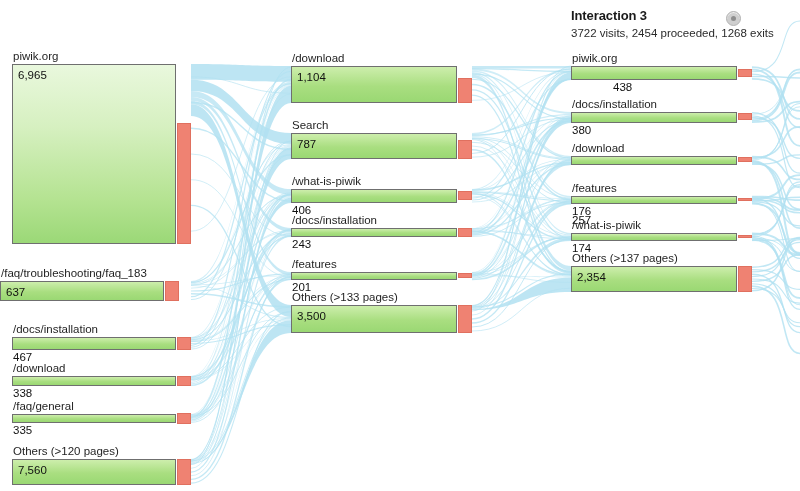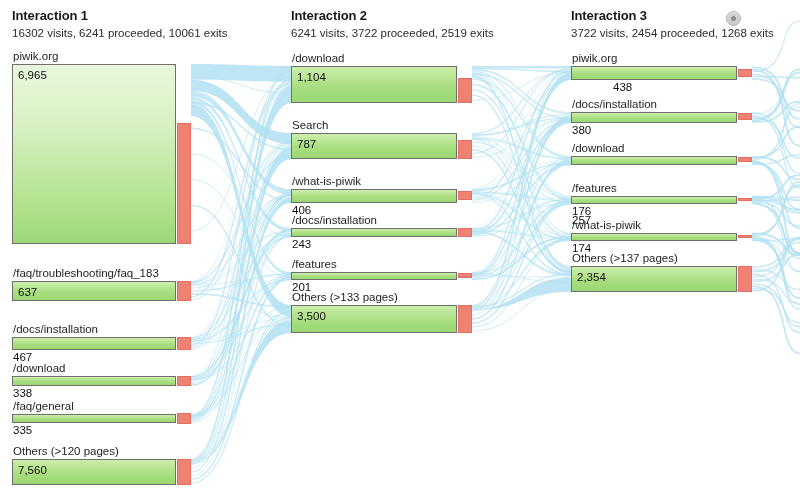--- a/index.html
+++ b/index.html
@@ -268,45 +268,37 @@
       <path d="M472,279.42857142857144 C521.5,279.42857142857144 521.5,236.64705658128813 571,236.64705658128813" fill="none" stroke="#b1e1f1" stroke-width="1.48" stroke-opacity="0.75"></path>
       <path d="M472,307 C521.5,307 521.5,273.8605556524641 571,273.8605556524641" fill="none" stroke="#b1e1f1" stroke-width="1.14" stroke-opacity="0.75"></path>
       <path d="M472,311 C521.5,311 521.5,66.07608985904422 571,66.07608985904422" fill="none" stroke="#b1e1f1" stroke-width="0.92" stroke-opacity="0.75"></path>
       <path d="M472,315 C521.5,315 521.5,115.91607284728255 571,115.91607284728255" fill="none" stroke="#b1e1f1" stroke-width="0.74" stroke-opacity="0.75"></path>
       <path d="M472,319 C521.5,319 521.5,160.05594662020727 571,160.05594662020727" fill="none" stroke="#b1e1f1" stroke-width="1.42" stroke-opacity="0.75"></path>
       <path d="M472,323 C521.5,323 521.5,203.697478297957 571,203.697478297957" fill="none" stroke="#b1e1f1" stroke-width="1.36" stroke-opacity="0.75"></path>
       <path d="M472,327 C521.5,327 521.5,239.41359615624583 571,239.41359615624583" fill="none" stroke="#b1e1f1" stroke-width="0.97" stroke-opacity="0.75"></path>
       <path d="M472,331 C521.5,331 521.5,288.21843029103167 571,288.21843029103167" fill="none" stroke="#b1e1f1" stroke-width="0.79" stroke-opacity="0.75"></path>
     </svg>
 
-  <div class="col-head" style="left:12px;top:8px;">
-    <div class="col-title">Interaction 1</div>
-    <div class="col-sub">16302 visits, 6241 proceeded, 10061 exits</div>
-  </div>
-  <div class="col-head" style="left:291px;top:8px;">
-    <div class="col-title">Interaction 2</div>
-    <div class="col-sub">6241 visits, 3722 proceeded, 2519 exits</div>
-  </div>
   <div class="col-head" style="left:571px;top:8px;">
     <div class="col-title">Interaction 3</div>
     <div class="col-sub">3722 visits, 2454 proceeded, 1268 exits</div>
   </div>
 
   <div class="gear-btn" id="gear" style="left: 726px; top: 11px;">
     <span class="dot"></span>
   </div>
 
   <div id="nodes-layer">
       <div class="node" style="left: 12px; top: 64px; width: 178px; height: 180px;">
         <div class="node-label" style="top: -14px;">piwik.org</div>
         <div class="node-bar" style="width: 164px; height: 180px;"></div>
         <div class="exit-bar" style="left: 165px; top: 59px; width: 14px; height: 121px;"></div>
         <div class="node-value inside">6,965</div>
       </div>
-      <div class="node" style="left: 12px; top: 281px; width: 196px; height: 20px;">
+      <div class="node" style="left: 0; top: 281px; width: 196px; height: 20px;">
         <div class="node-label" style="top: -14px;">/faq/troubleshooting/faq_183</div>
         <div class="node-bar flat" style="width: 164px; height: 20px;"></div>
         <div class="exit-bar" style="left: 165px; top: 0px; width: 14px; height: 20px;"></div>
         <div class="node-value inside">637</div>
       </div>
       <div class="node" style="left: 12px; top: 337px; width: 178px; height: 13px;">
         <div class="node-label" style="top: -14px;">/docs/installation</div>
         <div class="node-bar flat" style="width: 164px; height: 13px;"></div>
         <div class="exit-bar" style="left: 165px; top: 0px; width: 14px; height: 13px;"></div>
         <div class="node-value below" style="top: 14px;">467</div>

